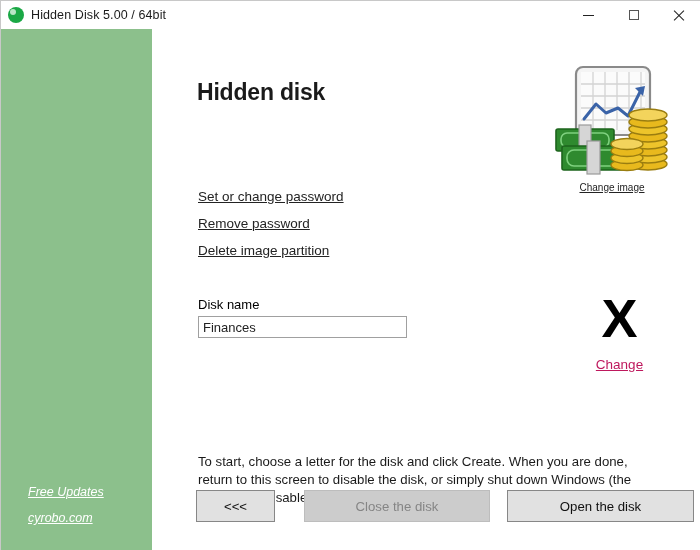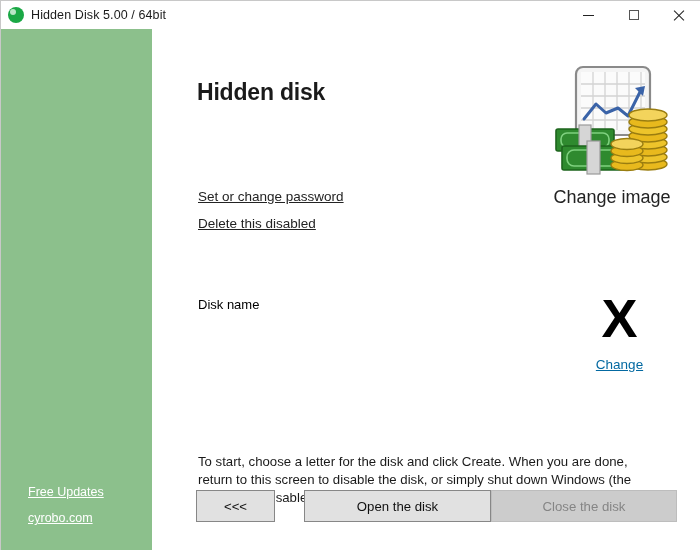--- a/index.html
+++ b/index.html
@@ -89,20 +89,21 @@
     left: 27px; bottom: 22px;
   }
   .sidebar-link {
     display: block;
     color: #ffffff;
     font-size: 12.5px;
     text-decoration: underline;
     margin-bottom: 12px;
     cursor: pointer;
     white-space: nowrap;
+    font-style: italic;
   }
   .sidebar-link:last-child { margin-bottom: 4px; }
 
   
   #content {
     position: absolute;
     left: 151px; top: 28px;
     width: 549px; height: 522px;
     background: #ffffff;
   }
@@ -156,23 +157,24 @@
     width: 160px;
     text-align: center;
   }
   #disk-image {
     width: 128px; height: 115px;
     margin: 0 auto;
     display: block;
   }
   #change-image-link {
     display: inline-block;
-    margin-top: 11px;
-    font-size: 18px;
+    margin-top: 6px;
+    font-size: 10px;
     color: #232323;
+    text-decoration: underline;
     cursor: pointer;
   }
 
   
   #letter-block {
     position: absolute;
     left: 400px; top: 262px;
     width: 135px;
     text-align: center;
   }
@@ -180,21 +182,21 @@
     font-size: 54px;
     font-weight: bold;
     color: #000000;
     line-height: 1;
     font-family: "Liberation Sans", sans-serif;
   }
   #change-letter-link {
     display: inline-block;
     margin-top: 12px;
     font-size: 13.5px;
-    color: #0369a1;
+    color: #be185d;
     text-decoration: underline;
     cursor: pointer;
   }
 
   
   #instructions {
     position: absolute;
     left: 46px; top: 411px;
     width: 455px;
     font-size: 13.2px;
@@ -256,24 +258,26 @@
       <a class="sidebar-link">cyrobo.com</a>
     </div>
   </div>
 
   <div id="content">
 
     <h1 id="page-title">Hidden disk</h1>
 
     <div id="action-links">
       <a class="action-link">Set or change password</a>
-      <a class="action-link">Delete this disabled</a>
+      <a class="action-link">Remove password</a>
+      <a class="action-link">Delete image partition</a>
     </div>
 
     <label id="disk-name-label">Disk name</label>
+    <input id="disk-name-input" type="text" value="Finances" style="">
 
     <div id="image-block">
       <svg id="disk-image" viewBox="0 0 128 115">
 
         <rect x="28" y="6" width="74" height="68" rx="7" ry="7" fill="#f4f4f4" stroke="#8a8a8a" stroke-width="2.2"></rect>
         <rect x="33" y="11" width="64" height="58" fill="#fbfbfb"></rect>
         <g stroke="#d3d3d3" stroke-width="1.3">
           <line x1="45" y1="11" x2="45" y2="69"></line>
           <line x1="57" y1="11" x2="57" y2="69"></line>
           <line x1="69" y1="11" x2="69" y2="69"></line>
@@ -325,18 +329,18 @@
 
     <div id="letter-block">
       <div id="drive-letter">X</div>
       <a id="change-letter-link">Change</a>
     </div>
 
     <p id="instructions">To start, choose a letter for the disk and click Create. When you are done, return to this screen to disable the disk, or simply shut down Windows (the disk will be disabled automatically).</p>
 
     <div id="button-row">
       <button id="back-button" class="dlg-btn">&lt;&lt;&lt;</button>
+      <button id="close-disk-button" class="dlg-btn disabled" disabled="">Close the disk</button>
       <button id="open-disk-button" class="dlg-btn">Open the disk</button>
-      <button id="close-disk-button" class="dlg-btn disabled" disabled="">Close the disk</button>
     </div>
 
   </div>
 </div>
 
 </body></html>

